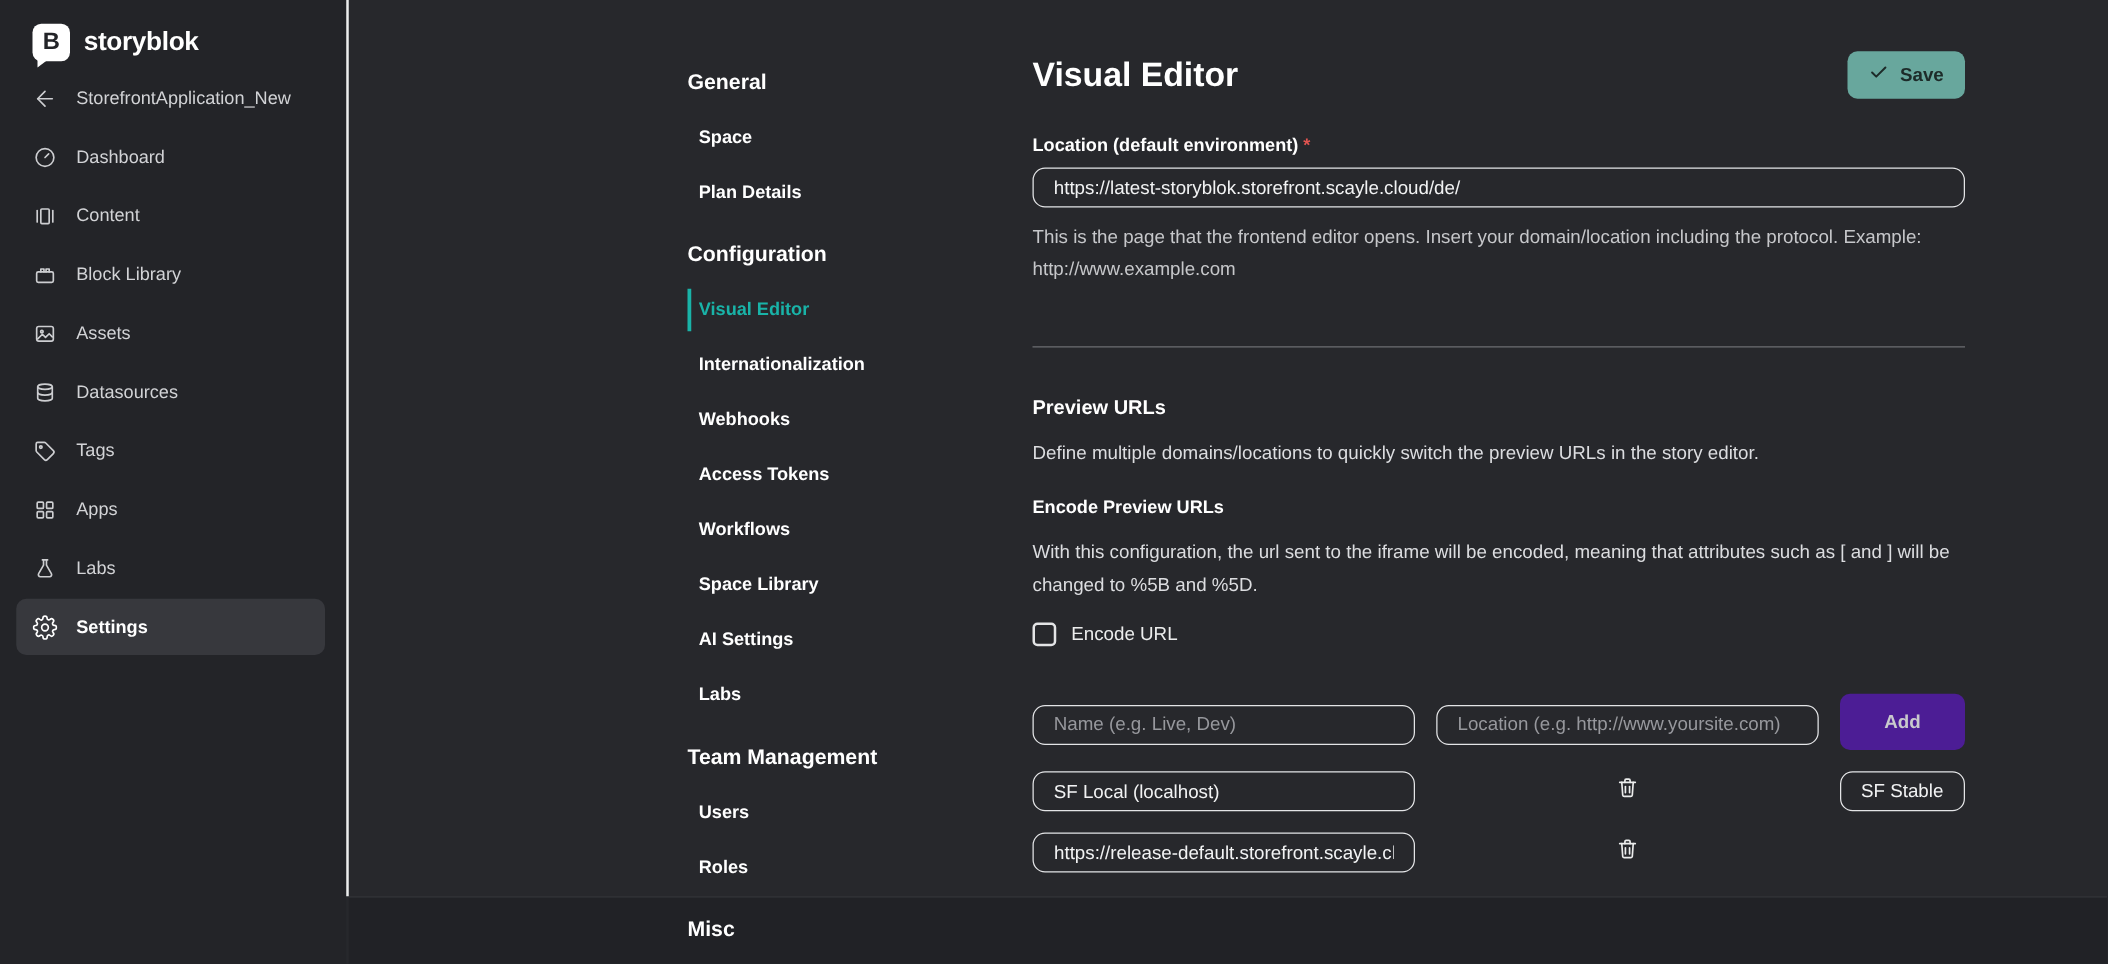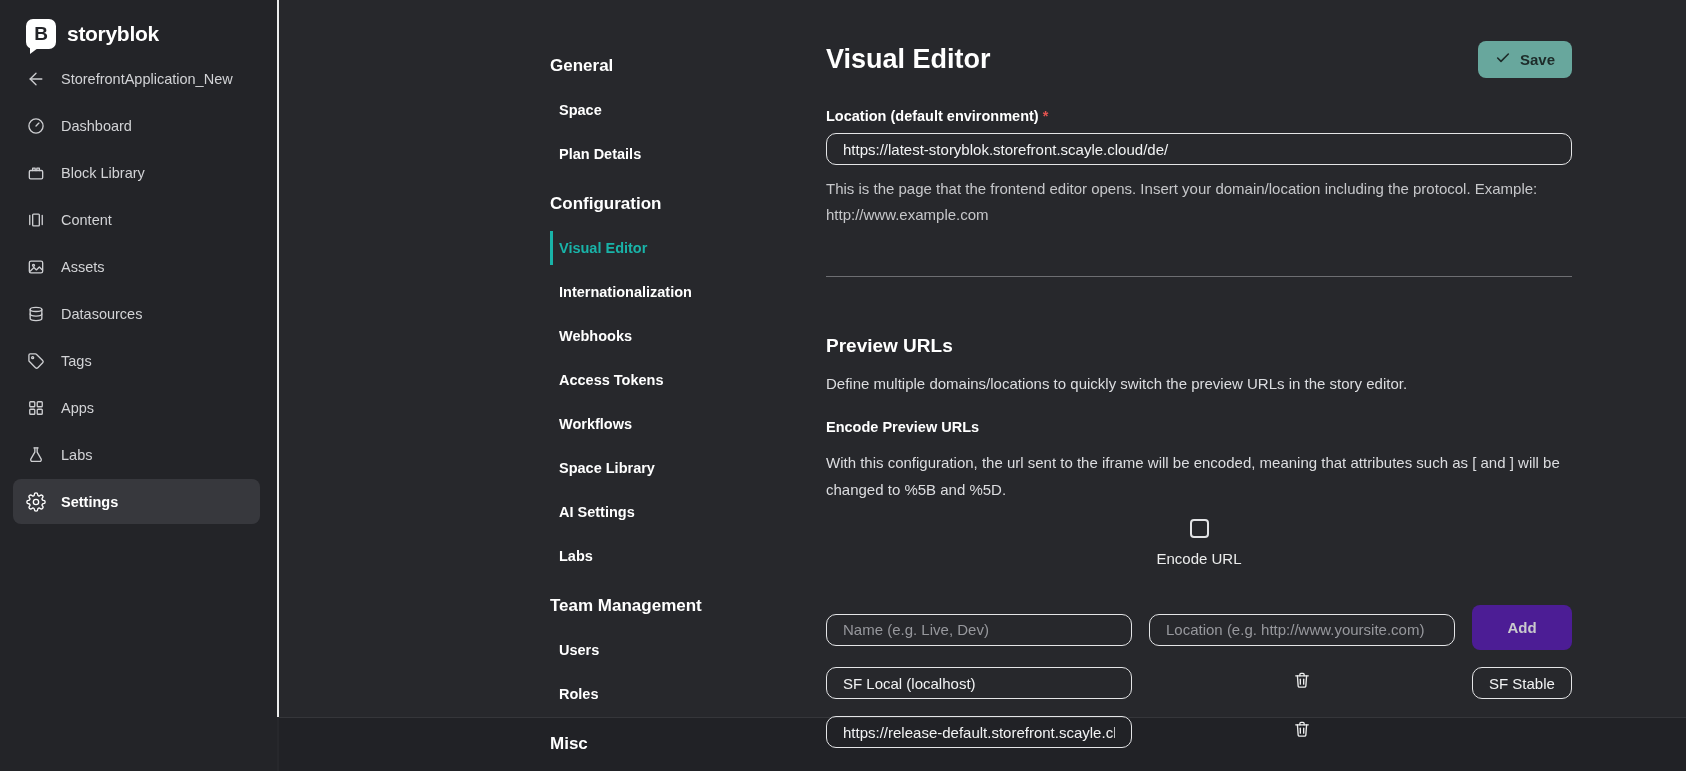--- a/index.html
+++ b/index.html
@@ -59,25 +59,25 @@
     font-family:inherit;}
   .save-btn svg{width:16px;height:16px;stroke:var(--save-text);fill:none;stroke-width:2.4;stroke-linecap:round;stroke-linejoin:round;}
   .field-label{margin-top:30px;font-size:14.5px;font-weight:bold;color:#fff;}
   .req{color:var(--red);margin-left:4px;}
   .text-input{display:block;margin-top:9px;width:100%;height:32px;background:transparent;
     border:1px solid var(--border-light);border-radius:10px;padding:0 16px;color:var(--text-main);
     font-size:15px;font-family:inherit;outline:none;}
   .text-input::placeholder{color:var(--placeholder);}
   .help-text{margin-top:11px;font-size:15px;line-height:26px;color:var(--text-muted);}
   .divider{margin-top:48px;border:none;border-top:1px solid #6d6e72;}
-  .section-heading{margin-top:58px;font-size:19px;font-weight:bold;color:#fff;}
+  .section-heading{margin-top:40px;font-size:16px;font-weight:bold;color:#fff;}
   .section-desc{margin-top:16px;font-size:15px;color:#dcdde0;line-height:22px;}
   .sub-heading{margin-top:24px;font-size:14.5px;font-weight:bold;color:#fff;}
   .encode-desc{margin-top:14px;font-size:15px;color:#dcdde0;line-height:27px;}
-  .checkbox-row{margin-top:16px;display:flex;align-items:center;gap:12px;cursor:pointer;flex-direction:column;}
+  .checkbox-row{margin-top:16px;display:flex;align-items:center;gap:12px;cursor:pointer;}
   .checkbox{width:19px;height:19px;border:2px solid #e3e4e6;border-radius:4px;background:transparent;flex:0 0 19px;}
   .checkbox-label{font-size:15px;color:#eceded;}
   .url-grid{margin-top:38px;display:grid;grid-template-columns:306px 306px 1fr;column-gap:17px;row-gap:13px;align-items:center;}
   .url-grid .text-input{margin-top:4px;}
   .add-btn{height:45px;width:100%;border:none;border-radius:8px;background:#4c1d95;color:#c9cacd;
     font-size:15px;font-weight:bold;font-family:inherit;cursor:default;}
   .trash-btn{background:none;border:none;justify-self:center;cursor:pointer;display:flex;align-items:center;justify-content:center;}
   .trash-btn svg{width:20px;height:20px;stroke:#eceded;fill:none;stroke-width:1.6;stroke-linecap:round;stroke-linejoin:round;}
 </style>
 </head>
@@ -106,37 +106,37 @@
             <circle cx="12" cy="12" r="8.5"></circle>
             <path d="M12 12l3.5-3.5"></path>
           </svg>
       </span>
       <span>Dashboard</span>
     </div>
 
     <div class="side-item">
       <span class="icon">
         <svg viewBox="0 0 24 24">
+            <rect x="8" y="5" width="8" height="14" rx="1"></rect>
+            <path d="M4.5 6.5v11"></path>
+            <path d="M19.5 6.5v11"></path>
+          </svg>
+      </span>
+      <span>Content</span>
+    </div>
+
+    <div class="side-item">
+      <span class="icon">
+        <svg viewBox="0 0 24 24">
             <rect x="4" y="9" width="16" height="10" rx="1.5"></rect>
             <path d="M8 9V6.2h3V9"></path>
             <path d="M13 9V6.2h3V9"></path>
           </svg>
       </span>
       <span>Block Library</span>
-    </div>
-
-    <div class="side-item">
-      <span class="icon">
-        <svg viewBox="0 0 24 24">
-            <rect x="8" y="5" width="8" height="14" rx="1"></rect>
-            <path d="M4.5 6.5v11"></path>
-            <path d="M19.5 6.5v11"></path>
-          </svg>
-      </span>
-      <span>Content</span>
     </div>
 
     <div class="side-item">
       <span class="icon">
         <svg viewBox="0 0 24 24">
             <rect x="4" y="5" width="16" height="14" rx="2"></rect>
             <circle cx="9" cy="10" r="1.2"></circle>
             <path d="M5 17l4.5-4.5 3 3 3.5-3.5 3 3"></path>
           </svg>
       </span>

